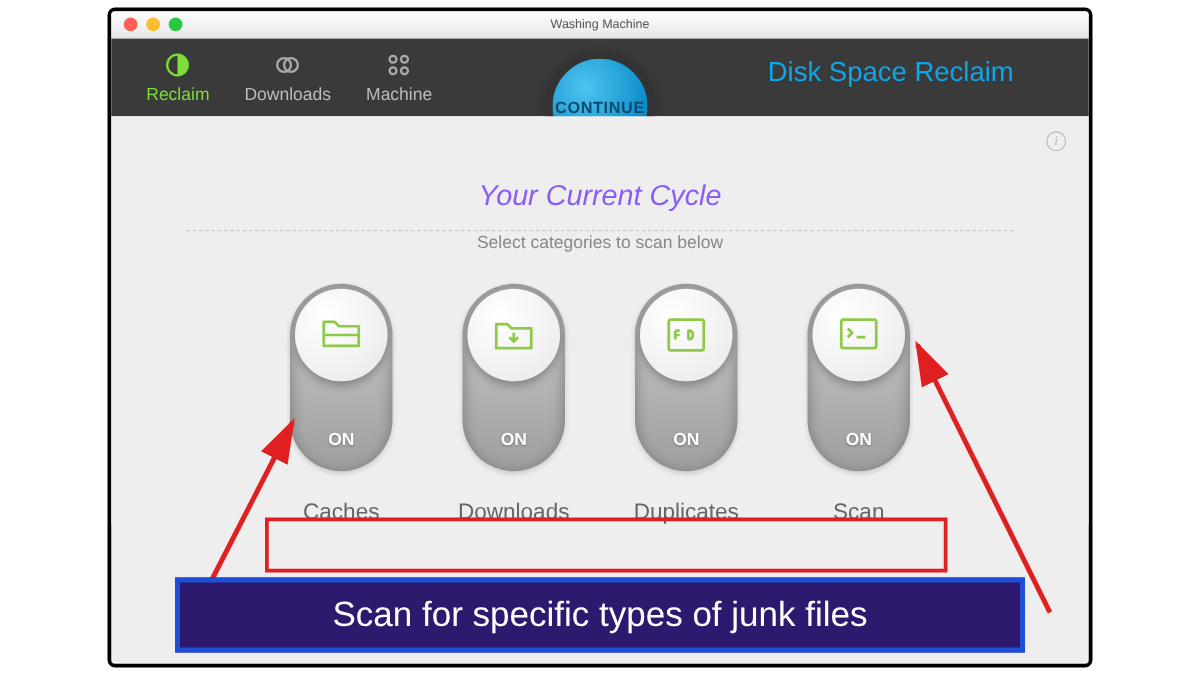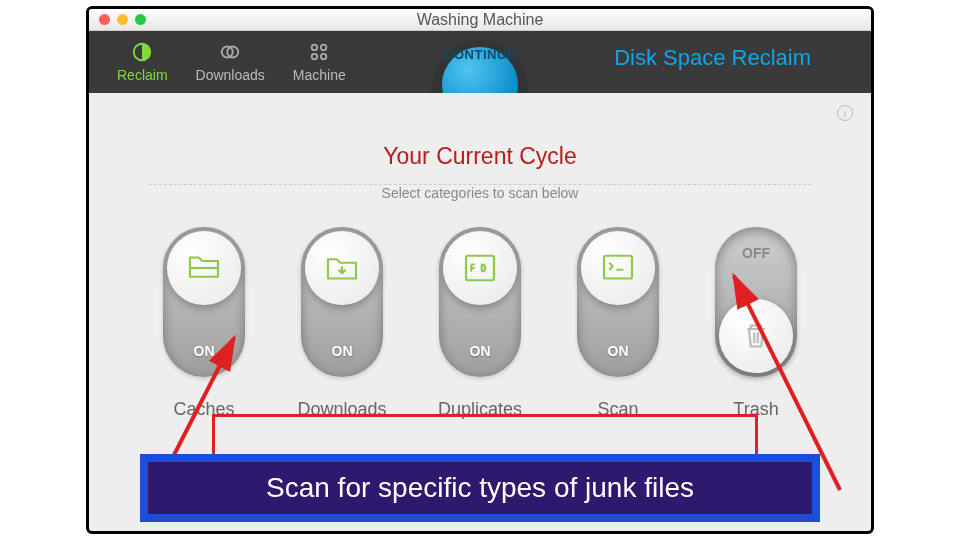--- a/index.html
+++ b/index.html
@@ -27,58 +27,58 @@
   align-items: center;
   position: relative;
 }
 .traffic { display: flex; gap: 7px; margin-left: 10px; }
 .t { width: 11px; height: 11px; border-radius: 50%; }
 .t.red { background: #ff5f57; }
 .t.yellow { background: #febc2e; }
 .t.green { background: #28c840; }
 .title-text {
   position: absolute; left: 0; right: 0; text-align: center;
-  font-size: 16px; color: #555; font-weight: 500;
+  font-size: 10px; color: #555; font-weight: 500;
 }
 .toolbar {
   height: 62px; background: #3a3a3a; display: flex; align-items: center;
   position: relative;
 }
 .tool-item {
   display: flex; flex-direction: column; align-items: center;
   margin-left: 28px; gap: 4px; cursor: pointer;
 }
 .tool-icon { width: 22px; height: 22px; display: flex; align-items: center; justify-content: center; }
 .tool-label { font-size: 14px; color: #bbb; }
 .tool-item.active .tool-label { color: #7edc3b; }
 .continue-circle {
   position: absolute; left: 50%; top: 10px; transform: translateX(-50%);
   width: 88px; height: 88px; border-radius: 50%;
   background: radial-gradient(circle at 35% 30%, #4fc5f0, #0a8cc9 70%);
   border: 6px solid #333;
-  display: flex; justify-content: center;
+  display: flex; align-items: center; justify-content: center;
   color: #0d4a70; font-weight: 700; font-size: 13px; letter-spacing: 0.5px;
   cursor: pointer;
   box-shadow: 0 3px 8px rgba(0,0,0,0.3);
 }
 .section-title {
   position: absolute; right: 60px; top: 14px;
   font-size: 22px; color: #0ea5e9; font-weight: 400;
 }
 .content {
   padding-top: 50px; text-align: center; position: relative;
   background: #eeeeee;
 }
 .info-icon {
   position: absolute; right: 18px; top: 12px;
   width: 16px; height: 16px; border: 1.5px solid #bbb; border-radius: 50%;
   color: #bbb; font-size: 11px; font-style: italic; font-family: Georgia, serif;
   display: flex; align-items: center; justify-content: center; cursor: pointer;
 }
-.cycle-title { font-size: 23px; color: #b91c1c; font-weight: 400; }
+.cycle-title { font-size: 23px; color: #8b5cf6; font-weight: 400; font-style: italic; }
 .divider { margin: 14px 60px 0; border-top: 1px dashed #ccc; }
 .subtitle { margin-top: 0; font-size: 14px; color: #888; }
 .toggles-row {
   display: flex; justify-content: center; gap: 38px; margin-top: 26px;
 }
 .toggle-wrap {
   display: flex; flex-direction: column; align-items: center;
   width: 100px;
 }
 .pill {
@@ -107,21 +107,21 @@
   margin-top: 22px; font-size: 18px; color: #666;
 }
 .red-box {
   position: absolute;
   border: 3px solid #e02020;
   left: 212px; top: 414px; width: 546px; height: 44px;
 }
 .callout {
   position: absolute; left: 140px; right: 140px; bottom: 18px;
   background: #2d1a6e;
-  border: 8px solid #1d4ed8;
+  border: 4px solid #1d4ed8;
   padding: 10px 16px;
   text-align: center;
   color: #fff;
   font-size: 28px;
   font-weight: 500;
   z-index: 20;
 }
 .arrow { position: absolute; z-index: 15; }
 </style>
 </head>
@@ -229,31 +229,20 @@
             <svg width="42" height="42" viewBox="0 0 48 48" fill="none" stroke="#8ec94a" stroke-width="2.5" stroke-linejoin="round">
                 <rect x="8" y="10" width="32" height="26" rx="2"></rect>
                 <path d="M14 18 L18 22 L14 26 M22 26 L30 26"></path>
               </svg>
           </div>
           <div class="state-label">ON</div>
         </div>
         <div class="cat-label">Scan</div>
       </div>
 
-      <div class="toggle-wrap">
-        <div class="pill off">
-          <div class="knob">
-            <svg width="42" height="42" viewBox="0 0 48 48" fill="none" stroke="#bbb" stroke-width="2.5" stroke-linejoin="round">
-                <path d="M14 16 L34 16 M18 16 L18 12 L30 12 L30 16 M16 16 L18 36 L30 36 L32 16 M22 20 L22 32 M26 20 L26 32"></path>
-              </svg>
-          </div>
-          <div class="state-label">OFF</div>
-        </div>
-        <div class="cat-label">Trash</div>
-      </div>
 
     </div>
   </div>
 
 </div>
 
 <div class="red-box"></div>
 
 <svg class="arrow" style="left:56px; top:320px;" width="200" height="180">
   <defs>

